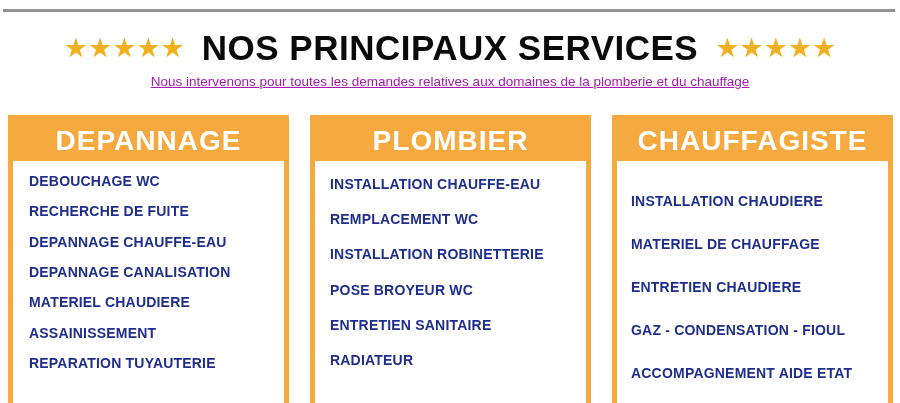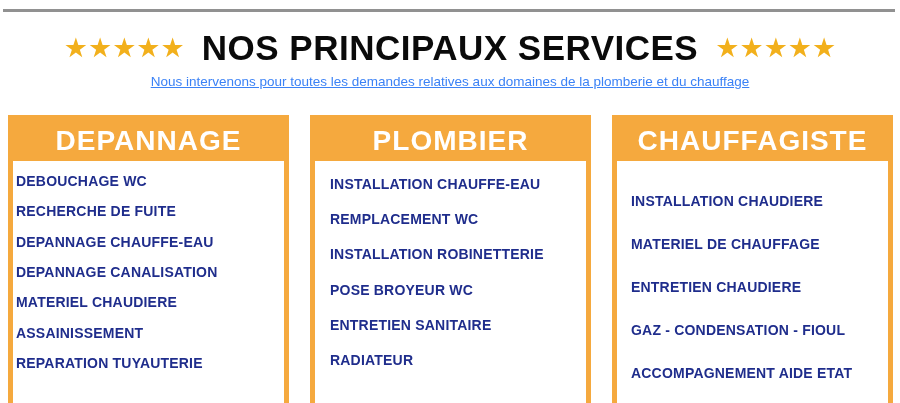--- a/index.html
+++ b/index.html
@@ -34,21 +34,21 @@
     font-size: 35px;
     font-weight: bold;
     letter-spacing: 0.5px;
     line-height: 42px;
     white-space: nowrap;
   }
   .subtitle {
     margin-top: 5px;
     text-align: center;
     font-size: 13.5px;
-    color: #3b82f6;
+    color: #a21caf;
     text-decoration: underline;
   }
   .panels {
     margin: 26px 7px 0 8px;
     display: flex;
     gap: 21px;
   }
   .panel {
     flex: 1;
     height: 336px;
@@ -80,21 +80,21 @@
     flex: 1;
     display: flex;
     align-items: center;
     color: var(--service-blue, #1F2D8C);
     font-size: 14px;
     font-weight: bold;
     letter-spacing: 0.2px;
     white-space: nowrap;
     cursor: pointer;
   }
-  .panel-1 .item { padding-left: 3px; }
+  .panel-1 .item { padding-left: 16px; }
   .panel-2 .item { padding-left: 15px; }
   .panel-3 .item { padding-left: 14px; margin-top: 27px; }
 </style>
 </head>
 <body>
 
 <div class="page">
 
   <div class="top-rule"></div>
 

